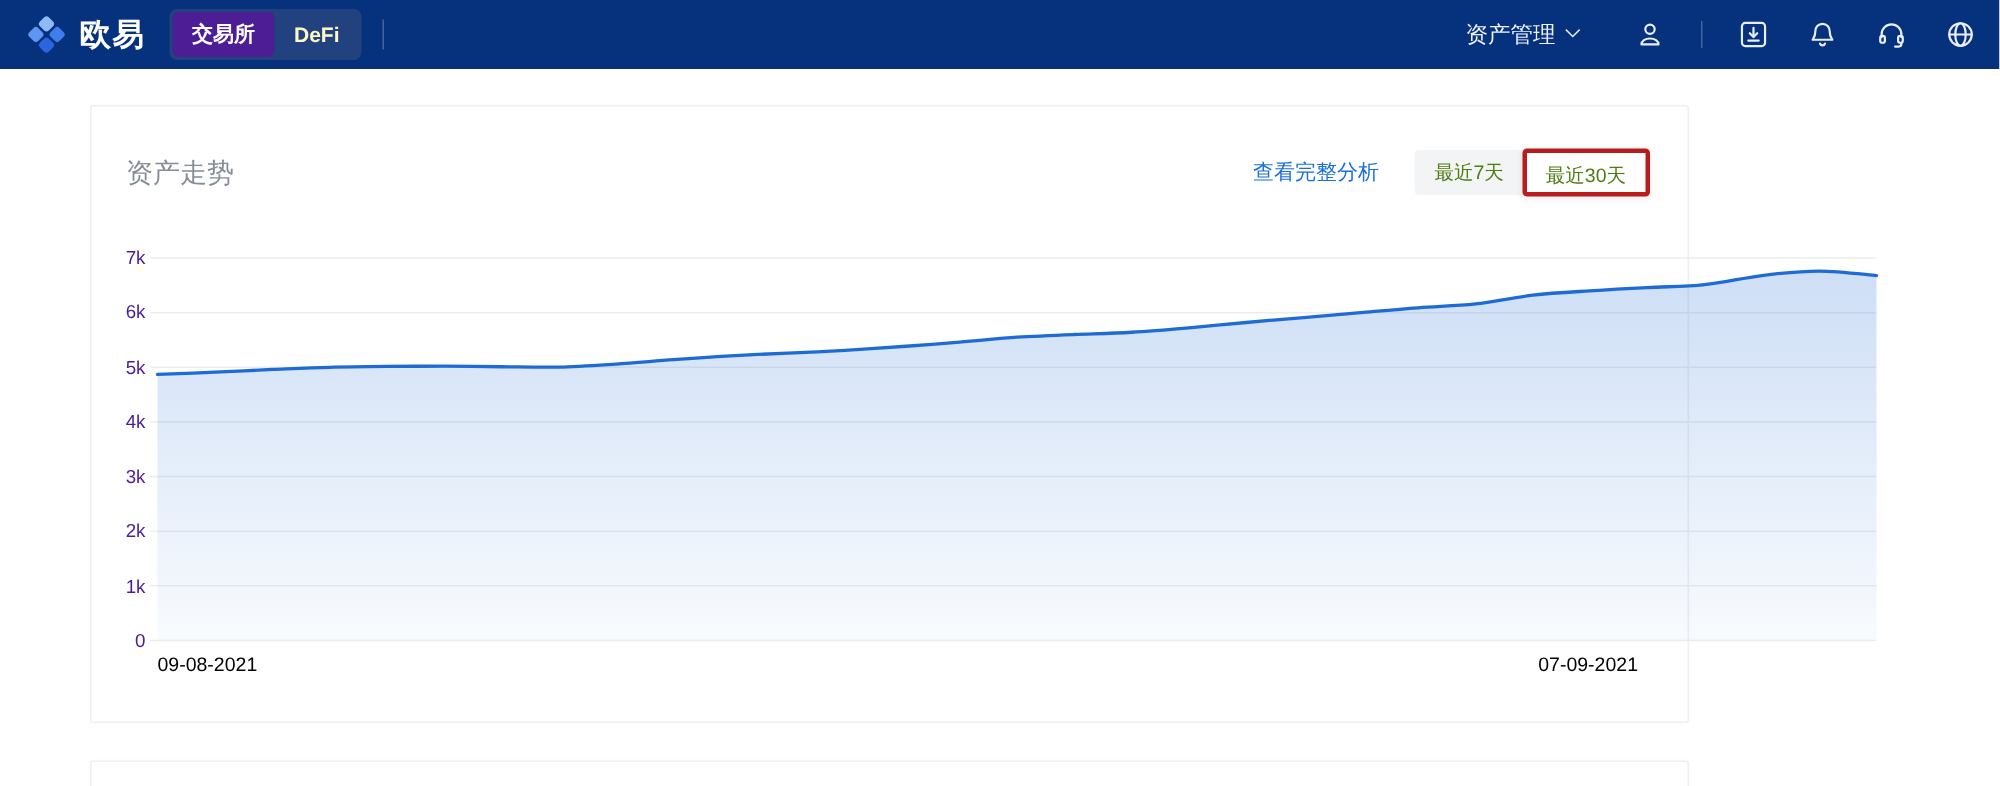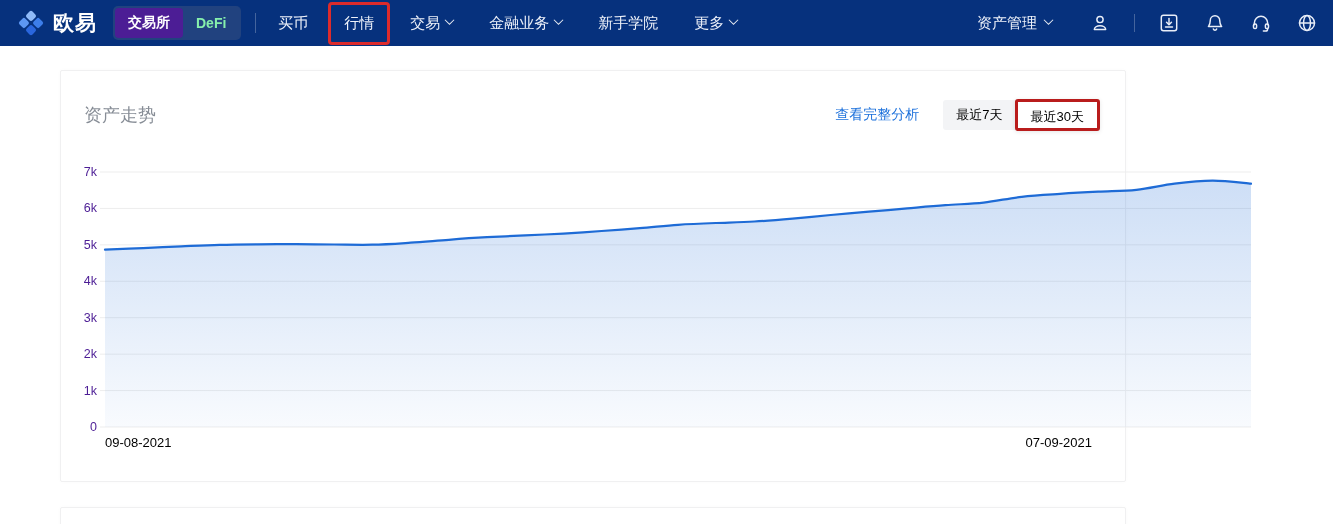--- a/index.html
+++ b/index.html
@@ -8,21 +8,21 @@
 
   
   .topnav { position:relative; height:46px; background:#06317d; display:flex;
     align-items:center; justify-content:space-between; padding:0 14px 0 16px;text-align:center; }
   .nav-left, .nav-right { display:flex; align-items:center; height:100%; }
   .brand { display:flex; align-items:center; gap:7px; cursor:pointer; }
   .brand-name { color:#ffffff; font-size:21px; font-weight:bold; letter-spacing:1px; }
 
   .toggle { display:flex; align-items:center; background:#21427f; border-radius:5px;
     margin-left:16px; padding:2px; }
-  .toggle-btn { font-size:14px; color:#86efac; padding:6px 13px; border-radius:4px;
+  .toggle-btn { font-size:14px; color:#fef9c3; padding:6px 13px; border-radius:4px;
     cursor:pointer; font-weight:bold; }
   .toggle-btn.active { background:#4c1d95; color:#ffffff; }
 
   .nav-divider { width:1px; height:20px; background:rgba(255,255,255,0.25); margin:0 10px 0 14px; }
 
   .nav-links { display:flex; align-items:center; gap:36px; margin-left:12px; }
   .nav-link { position:relative; display:flex; align-items:center; gap:6px; color:#eef2fa;
     font-size:15px; cursor:pointer; white-space:nowrap; padding:4px 0; }
   .annotation-box { position:absolute; left:-16px; right:-16px; top:-8px; bottom:-8px;
     border:3px solid #dd2b2b; border-radius:4px; pointer-events:none; }
@@ -44,21 +44,21 @@
   .card { position:absolute; left:60px; width:1066px; background:#ffffff;
     border:1px solid #f0f0f1; border-radius:2px; box-shadow:0 0 4px rgba(0,0,0,0.02); }
   .card-main { top:70px; height:412px; }
   .card-next { top:507px; height:40px; }
 
   .card-title { position:absolute; left:23px; top:32px; font-size:18px; color:#878d96; }
 
   .card-controls { position:absolute; right:26px; top:29px; display:flex; align-items:center; }
   .analysis-link { font-size:14px; color:#1a6fdb; cursor:pointer; margin-right:24px; white-space:nowrap; }
   .range-group { display:flex; align-items:stretch; background:#f3f4f6; border-radius:3px; }
-  .range-btn { font-size:13px; color:#000000; padding:0 13px; height:30px; line-height:30px;
+  .range-btn { font-size:13px; color:#4d7c0f; padding:0 13px; height:30px; line-height:30px;
     cursor:pointer; white-space:nowrap; border-radius:3px; }
   .range-btn.selected { background:#ffffff; border:3px solid #b91c1c;
     box-shadow:0 1px 4px rgba(0,0,0,0.10); height:32px; line-height:30px; margin:-1px; }
 
   
   .chart-area { position:absolute; inset:0; }
   .ytick { position:absolute; left:0; width:36px; text-align:right; font-size:12.5px;
     color:#4c1d95; line-height:16px; }
   .xtick { position:absolute; top:364px; font-size:13px; color:#000000; }
   .xtick-start { left:44px; }
@@ -82,44 +82,20 @@
       <span class="brand-name">欧易</span>
     </div>
 
     <div class="toggle">
       <span class="toggle-btn active">交易所</span>
       <span class="toggle-btn">DeFi</span>
     </div>
 
     <div class="nav-divider"></div>
 
-    <div class="nav-links">
-      <div class="nav-link">
-        <span>买币</span>
-      </div>
-      <div class="nav-link">
-        <span>行情</span>
-        <span class="annotation-box"></span>
-      </div>
-      <div class="nav-link">
-        <span>交易</span>
-        <span class="chev"></span>
-      </div>
-      <div class="nav-link">
-        <span>金融业务</span>
-        <span class="chev"></span>
-      </div>
-      <div class="nav-link">
-        <span>新手学院</span>
-      </div>
-      <div class="nav-link">
-        <span>更多</span>
-        <span class="chev"></span>
-      </div>
-    </div>
   </div>
 
   <div class="nav-right">
     <div class="asset-mgmt">
       <span>资产管理</span>
       <span class="chev"></span>
     </div>
 
     <div class="icon-btn">
       <svg width="22" height="22" viewBox="0 0 24 24">

